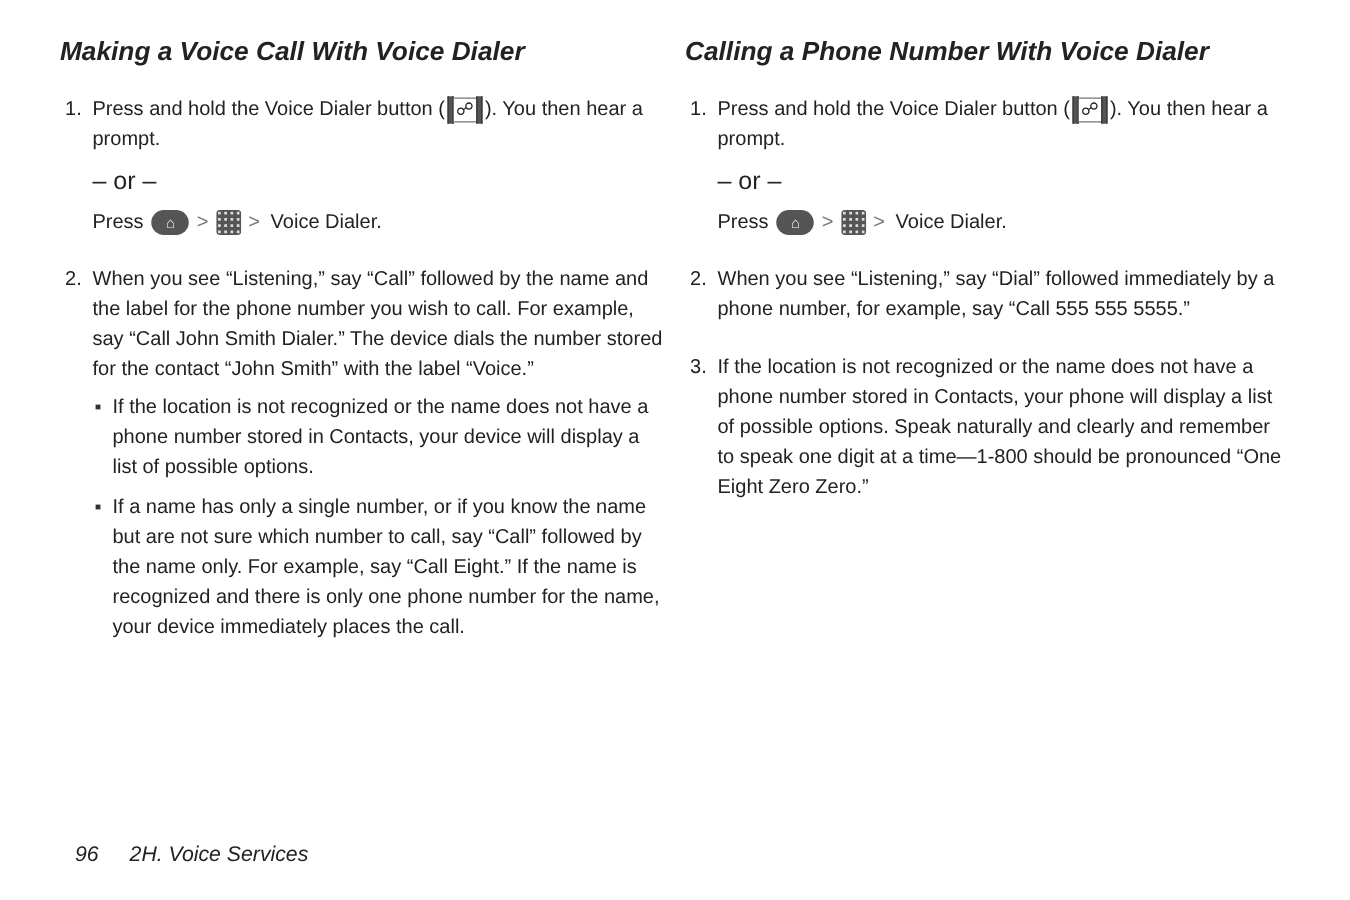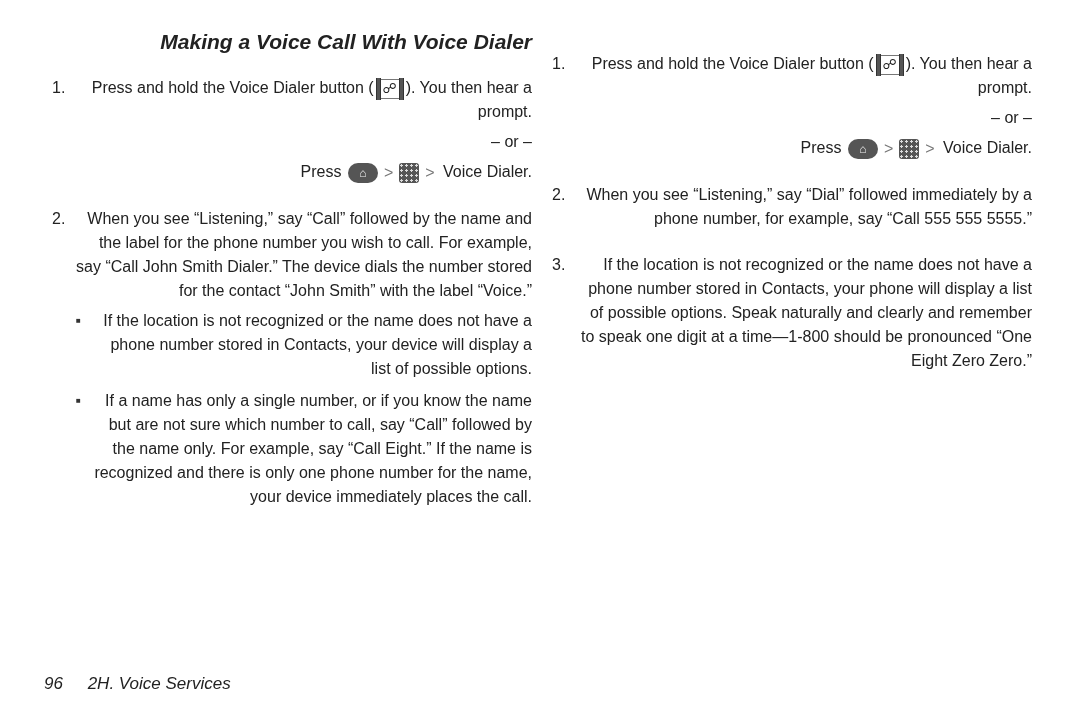--- a/index.html
+++ b/index.html
@@ -8,21 +8,20 @@
       height: 720px;
       font-family: Arial, Helvetica, sans-serif;
       background: #fff;
       color: #222;
       position: relative;
       padding: 30px 48px 40px 48px;
     }
     .columns {
       display: flex;
       gap: 16px;
-      text-align: right;
     }
     .col {
       flex: 1 1 50%;
     }
     h3.section-title {
       font-style: italic;
       font-weight: 700;
       font-size: 21px;
       margin-bottom: 14px;
       color: #222;
@@ -41,21 +40,21 @@
       margin-top: 22px;
     }
     ol.steps > li::before {
       content: counter(step) ".";
       position: absolute;
       left: -22px;
       top: 0;
     }
     .or-line {
       margin: 6px 0 6px 0;
-      font-size: 16px;
+      font-size: 20px;
     }
     .press-line {
       margin: 4px 0 8px 0;
       font-size: 16px;
     }
     .icon {
       display: inline-block;
       vertical-align: middle;
       margin: 0 2px;
     }
@@ -129,21 +128,21 @@
     ul.bullets > li::before {
       content: "■";
       font-size: 8px;
       position: absolute;
       left: -14px;
       top: 6px;
       color: #333;
     }
     .footer {
       position: absolute;
-      left: 44px;
+      left: 60px;
       bottom: 26px;
       font-style: italic;
       font-size: 17px;
     }
     .footer .pg { margin-right: 20px; }
   </style>
 </head>
 <body>
 
 <div class="columns">
@@ -168,20 +167,21 @@
           <li>If the location is not recognized or the name does not have a phone number stored in Contacts, your device will display a list of possible options.</li>
           <li>
             <span>If a name has only a single number, or if you know the name but are not sure which number to call, say “</span><b>Call</b><span>” followed by the name only. For example, say “</span><b>Call Eight</b><span>.” If the name is recognized and there is only one phone number for the name, your device immediately places the call.</span>
           </li>
         </ul>
       </li>
     </ol>
   </div>
 
   <div class="col">
+    <h3 class="section-title">Calling a Phone Number With Voice Dialer</h3>
     <ol class="steps">
       <li>
         <span>Press and hold the Voice Dialer button (</span><span class="mic-btn icon">
             <span class="pill-l"></span>
             <span class="pill-c">☍</span>
             <span class="pill-r"></span>
           </span><span>). You then hear a prompt.</span>
         <div class="or-line">– or –</div>
         <div class="press-line">
           <span>Press </span><span class="home-icon icon">⌂</span><span class="chevron">&gt;</span><span class="grid-icon icon"></span><span class="chevron">&gt;</span> <b>Voice Dialer</b>.

